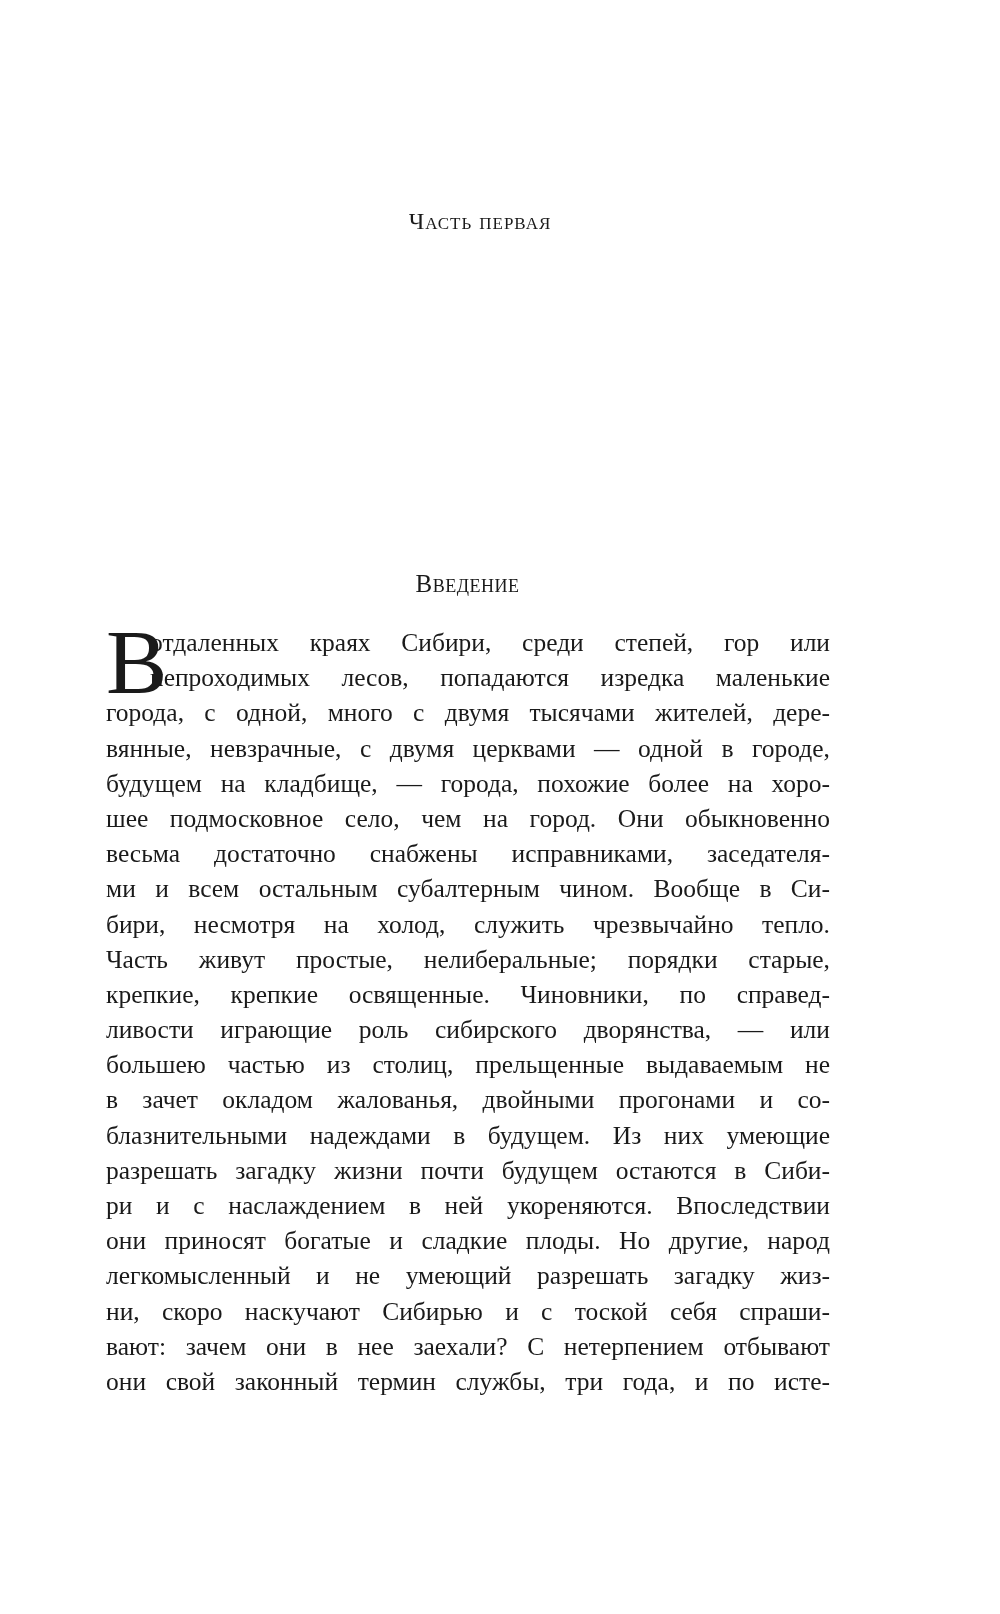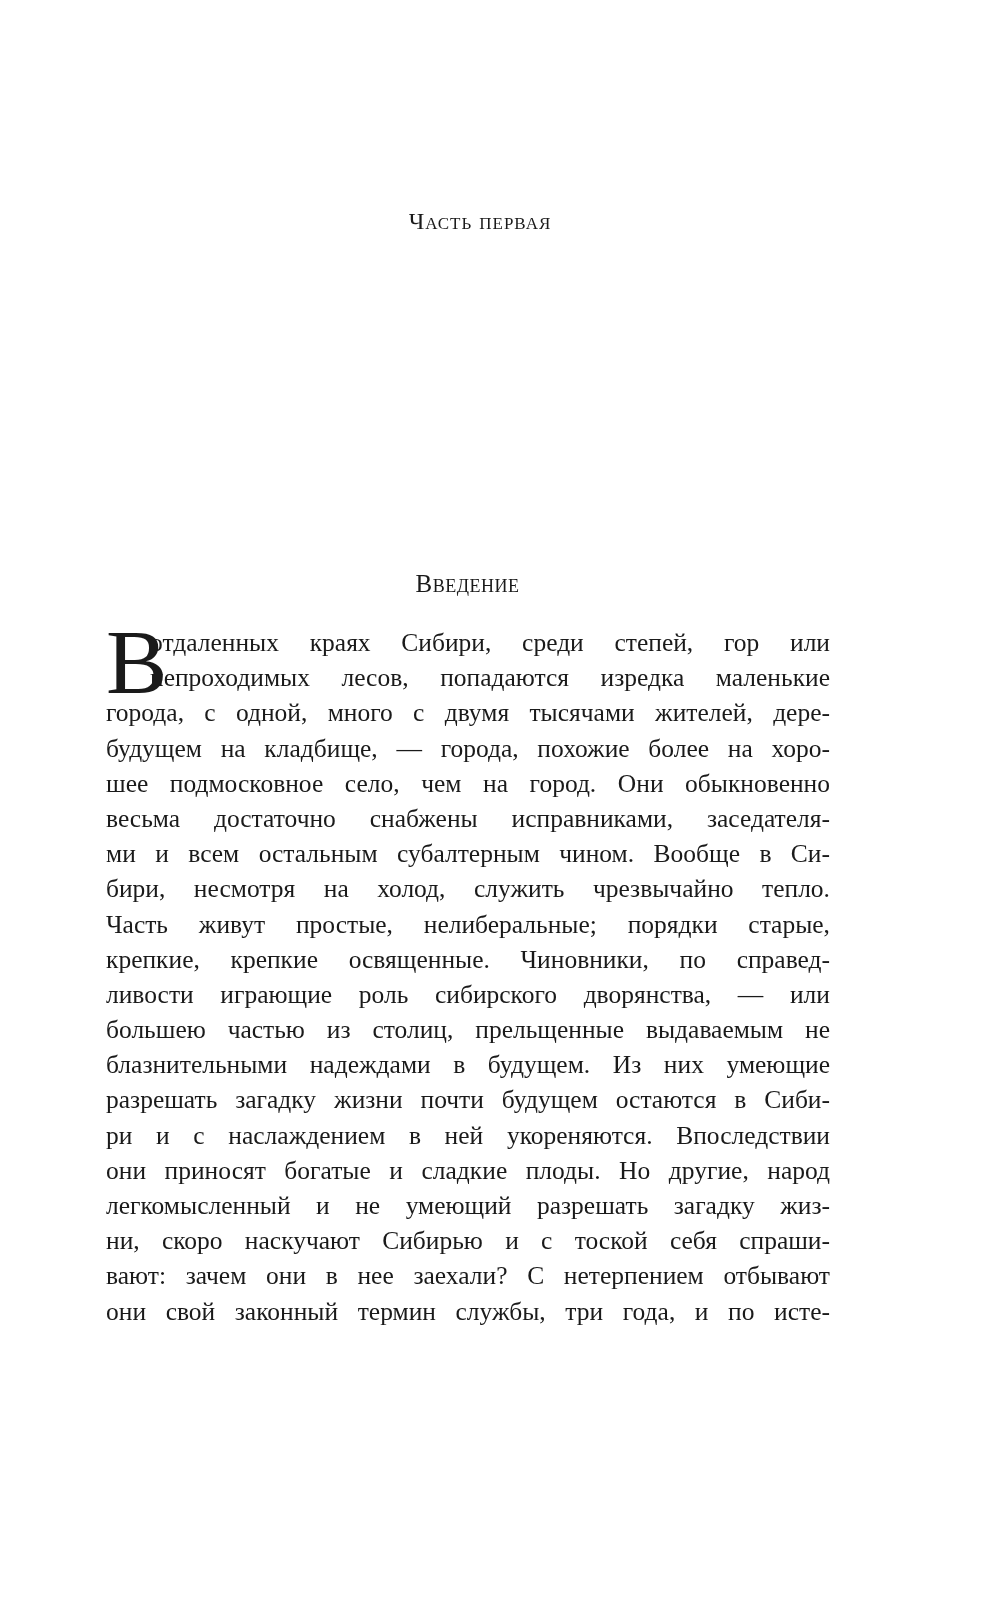--- a/index.html
+++ b/index.html
@@ -20,29 +20,31 @@
 <body>
 
 <div class="part-title">Часть первая</div>
 <div class="chapter-title">Введение</div>
 
 <div class="body-text">
   <span class="dropcap">В</span>
   <span class="line indent">отдаленных краях Сибири, среди степей, гор или</span>
   <span class="line indent">непроходимых лесов, попадаются изредка маленькие</span>
   <span class="line">города, с одной, много с двумя тысячами жителей, дере-</span>
+  <span class="line">вянные, невзрачные, с двумя церквами — одной в городе,</span>
   <span class="line">будущем на кладбище, — города, похожие более на хоро-</span>
   <span class="line">шее подмосковное село, чем на город. Они обыкновенно</span>
   <span class="line">весьма достаточно снабжены исправниками, заседателя-</span>
   <span class="line">ми и всем остальным субалтерным чином. Вообще в Си-</span>
   <span class="line">бири, несмотря на холод, служить чрезвычайно тепло.</span>
   <span class="line">Часть живут простые, нелиберальные; порядки старые,</span>
   <span class="line">крепкие, крепкие освященные. Чиновники, по справед-</span>
   <span class="line">ливости играющие роль сибирского дворянства, — или</span>
   <span class="line">большею частью из столиц, прельщенные выдаваемым не</span>
+  <span class="line">в зачет окладом жалованья, двойными прогонами и со-</span>
   <span class="line">блазнительными надеждами в будущем. Из них умеющие</span>
   <span class="line">разрешать загадку жизни почти будущем остаются в Сиби-</span>
   <span class="line">ри и с наслаждением в ней укореняются. Впоследствии</span>
   <span class="line">они приносят богатые и сладкие плоды. Но другие, народ</span>
   <span class="line">легкомысленный и не умеющий разрешать загадку жиз-</span>
   <span class="line">ни, скоро наскучают Сибирью и с тоской себя спраши-</span>
   <span class="line">вают: зачем они в нее заехали? С нетерпением отбывают</span>
   <span class="line last">они свой законный термин службы, три года, и по исте-</span>
 </div>
 

